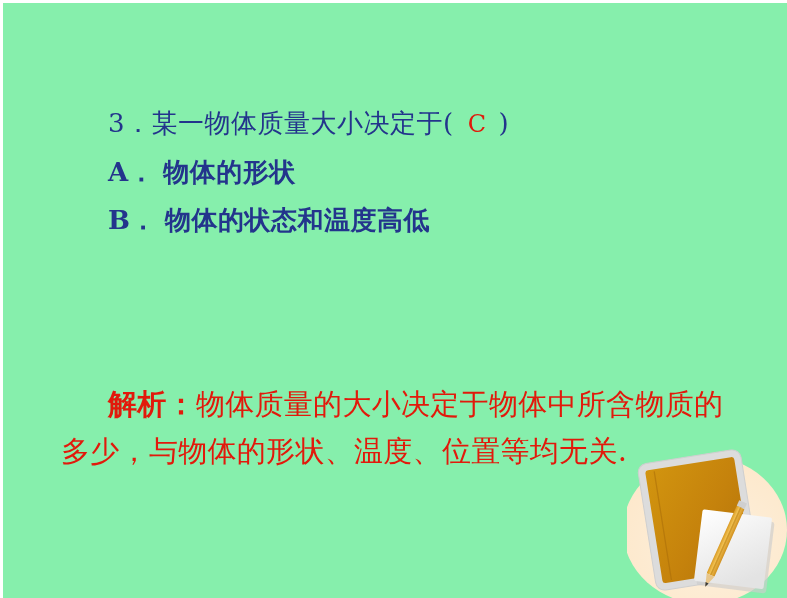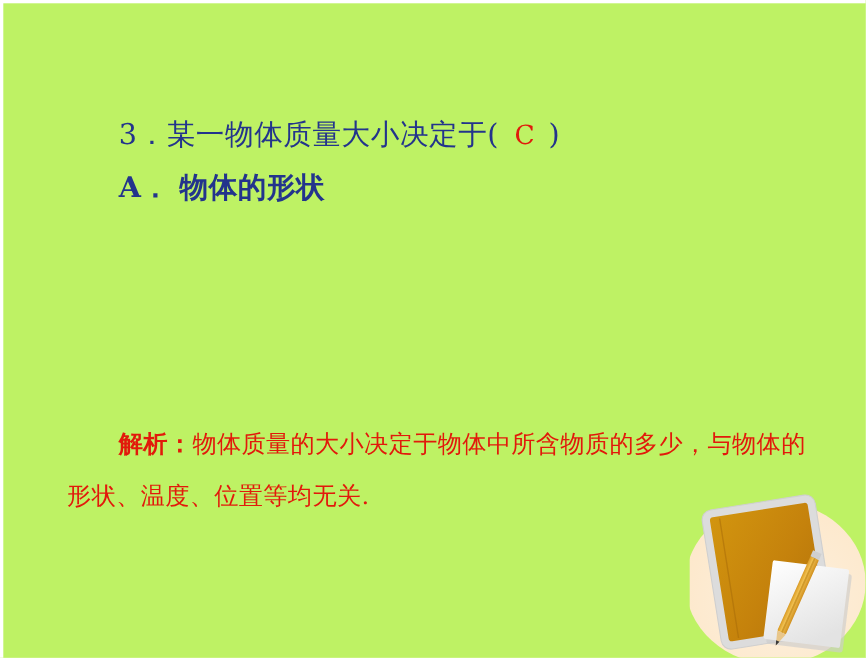--- a/index.html
+++ b/index.html
@@ -6,21 +6,21 @@
   body{
     width:787px;height:598px;
     background:#ffffff;
     font-family:"DejaVu Serif", serif;
     overflow:hidden;
   }
   #slide{
     position:absolute;
     left:3px; top:3px;
     width:784px; height:595px;
-    background:#bef264;
+    background:#86efac;
     overflow:hidden;
   }
   
   .qwrap{
     position:absolute;
     left:105px; top:96px;
     width:640px;
   }
   .qline{
     color:#23348c;
@@ -49,21 +49,21 @@
   }
   .opt .tag{letter-spacing:0px;}
   .opt .body{margin-left:9px;}
 
   
   .explain{
     position:absolute;
     left:58px; top:378px;
     width:690px;
     color:#e2190b;
-    font-size:22px;
+    font-size:29px;
     line-height:47px;
     font-family:"DejaVu Serif","Liberation Serif",serif;
     letter-spacing:0.3px;
   }
   .explain .indent{display:inline-block;width:47px;}
   .explain b{font-weight:700;}
 
   
   .art{
     position:absolute;
@@ -81,20 +81,23 @@
   <div class="qwrap">
 
     <div class="qline">
       <span>3．</span><span class="stem">某一物体质量大小决定于(</span><span class="ans-letter">C</span><span class="ans-paren">)</span>
     </div>
 
     <div class="opt">
       <span class="tag">A．</span><span class="body">物体的形状</span>
     </div>
 
+    <div class="opt">
+      <span class="tag">B．</span><span class="body">物体的状态和温度高低</span>
+    </div>
 
 
 
   </div>
 
   <div class="explain">
     <span class="indent"></span><b>解析：</b><span>物体质量的大小决定于物体中所含物质的多少，与</span><span>物体的形状、温度、位置等均无关.</span>
   </div>
 
   <div class="art">

